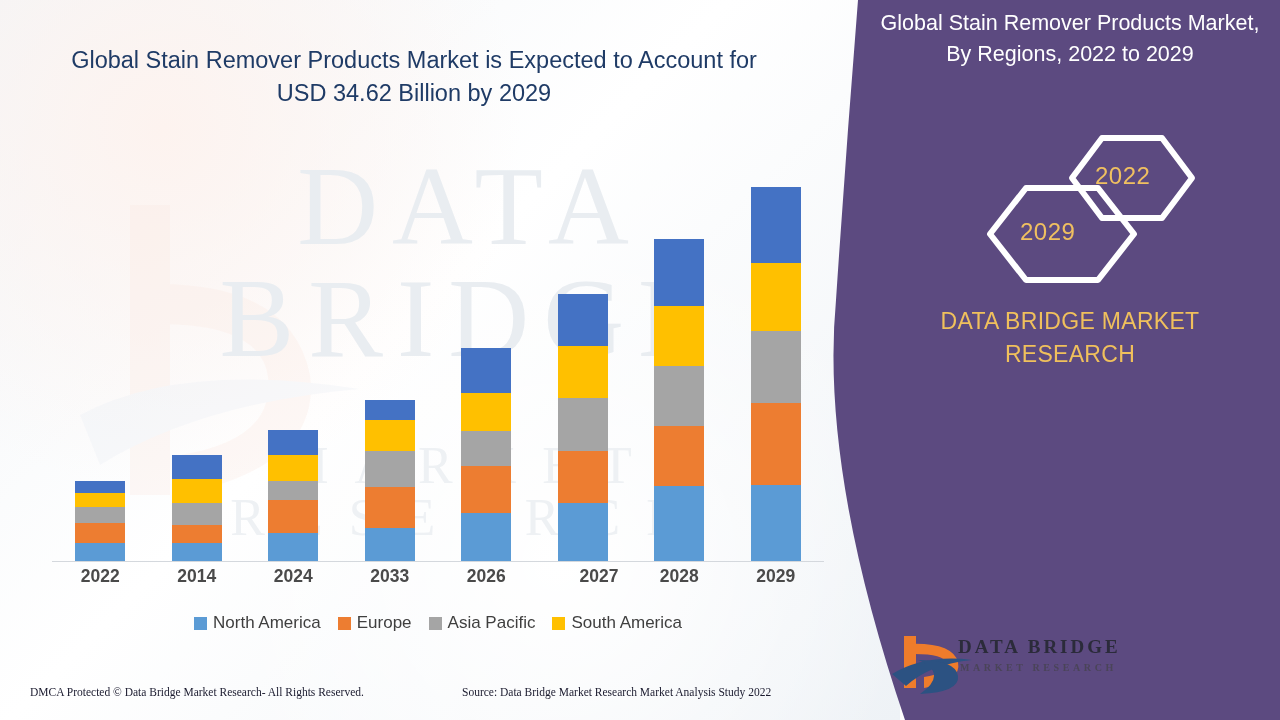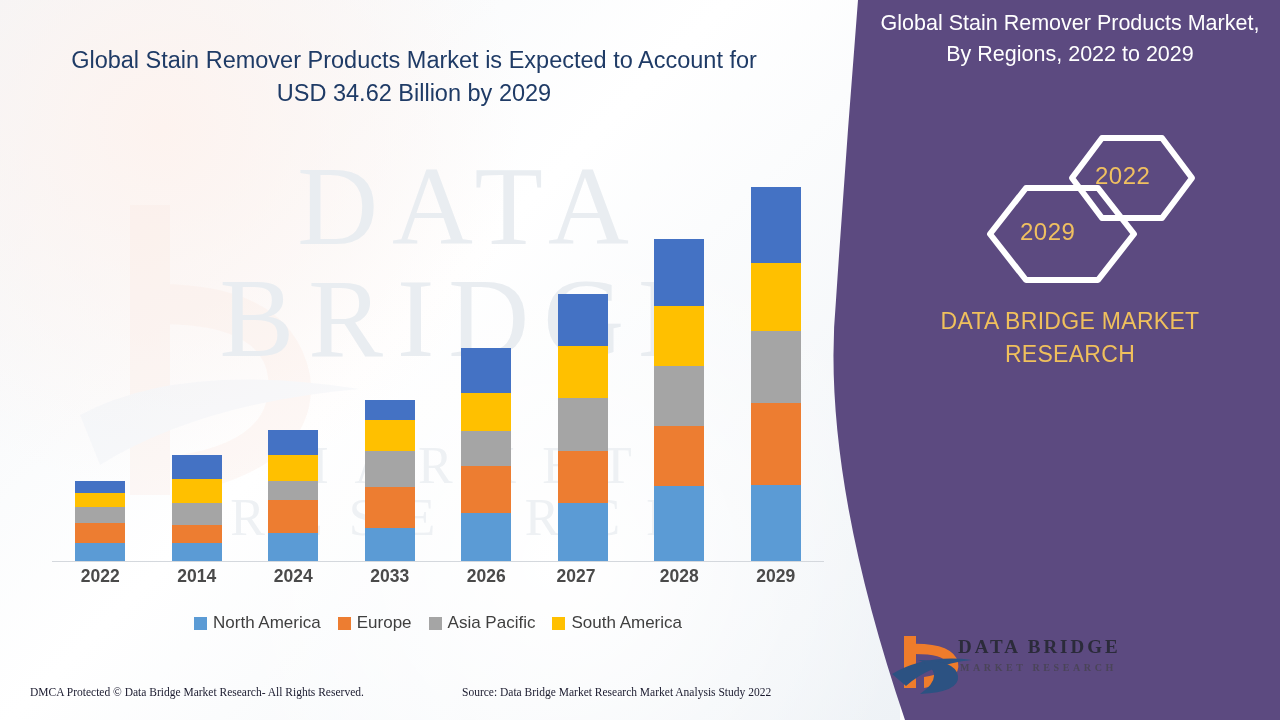--- a/index.html
+++ b/index.html
@@ -188,21 +188,21 @@
         </div>
       </div>
   </div>
 
   <div class="xlabels" id="xlabels">
       <div class="xlab" style="left: 3.25px;">2022</div>
       <div class="xlab" style="left: 99.75px;">2014</div>
       <div class="xlab" style="left: 196.25px;">2024</div>
       <div class="xlab" style="left: 292.75px;">2033</div>
       <div class="xlab" style="left: 389.25px;">2026</div>
-      <div class="xlab" style="left: 479px;">2027</div>
+      <div class="xlab" style="left: 502px;">2027</div>
       <div class="xlab" style="left: 582.25px;">2028</div>
       <div class="xlab" style="left: 678.75px;">2029</div>
     </div>
 
   <div class="legend" id="legend">
       <div class="leg-item">
         <span class="leg-swatch" style="background: rgb(91, 155, 213);"></span>
         <span class="leg-label">North America</span>
       </div>
       <div class="leg-item">

